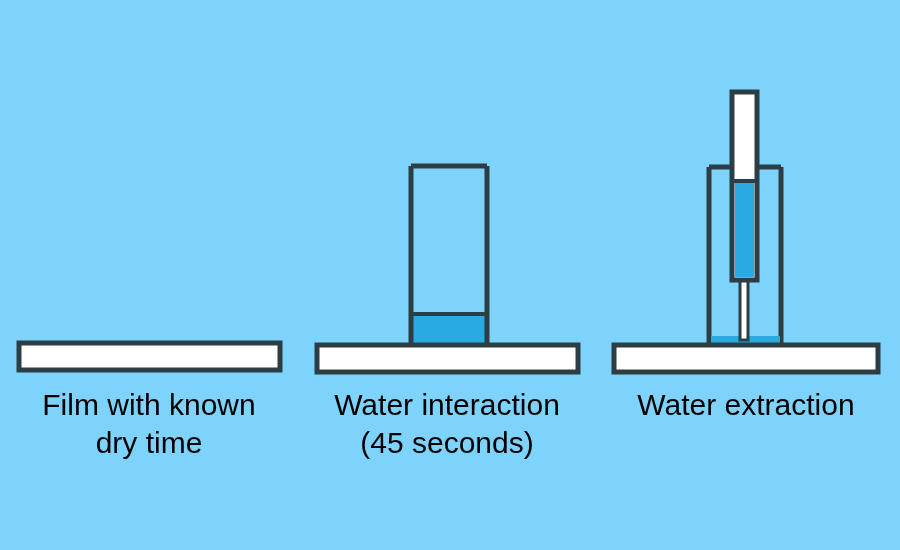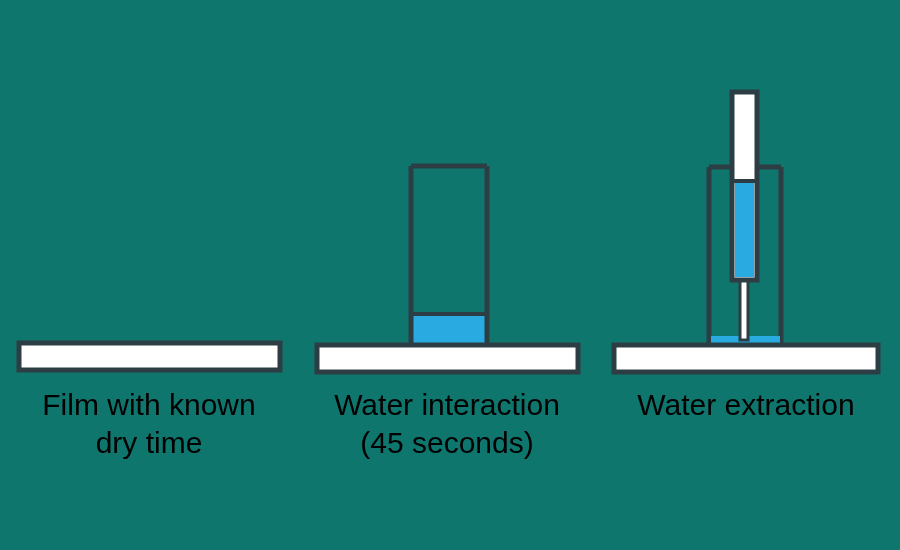--- a/index.html
+++ b/index.html
@@ -11,21 +11,21 @@
   body {
     width: 900px;
     height: 550px;
     font-family: "Liberation Sans", sans-serif;
     overflow: hidden;
   }
   #diagram-root {
     position: relative;
     width: 900px;
     height: 550px;
-    background: #0f766e;
+    background: #7dd3fc;
   }
   #diagram-svg {
     display: block;
     width: 900px;
     height: 550px;
   }
   .panel-caption-text {
     font-family: "Liberation Sans", sans-serif;
     font-size: 30px;
     fill: #000000;

